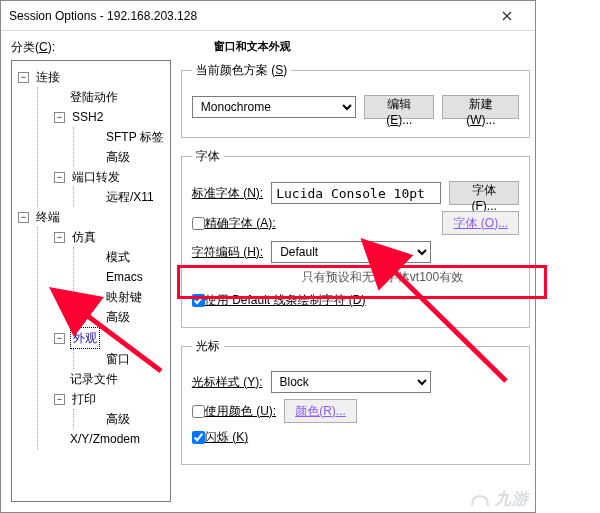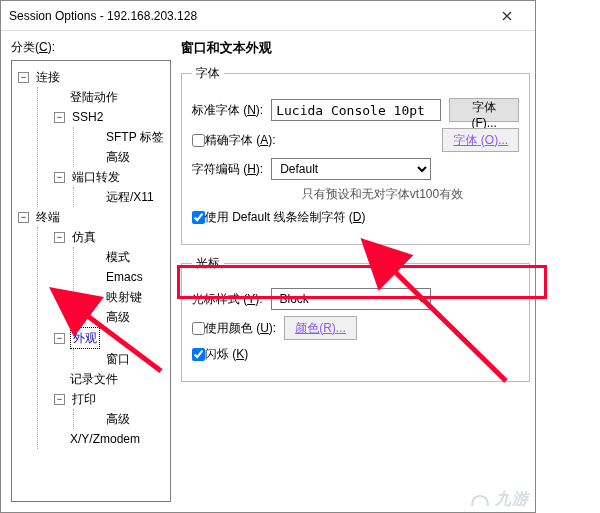--- a/index.html
+++ b/index.html
@@ -13,25 +13,25 @@
 .cat-label { font-size: 12px; margin-bottom: 4px; }
 .cat-label .ul { text-decoration: underline; }
 .tree { flex: 1; border: 1px solid #7a7a7a; background: #fff; padding: 6px 4px; overflow: auto; position: relative; }
 .tree-node { position: relative; padding-left: 16px; line-height: 20px; white-space: nowrap; }
 .tree-node .row { display: flex; align-items: center; gap: 3px; cursor: default; }
 .tree-toggle { width: 11px; height: 11px; border: 1px solid #888; display: inline-flex; align-items: center; justify-content: center; font-size: 9px; line-height: 1; background: #fff; color: #000; margin-left: -14px; margin-right: 2px; cursor: pointer; }
 .tree-label { padding: 0 2px; }
 .tree-label.selected { background: #fff; border: 1px dotted #000; color: #1a0dab; }
 .tree .children { padding-left: 14px; border-left: 1px dotted #aaa; margin-left: 5px; }
 .right-pane { flex: 1; position: relative; }
-.section-title { font-weight: bold; font-size: 13px; margin-bottom: 8px; }
+.section-title { font-weight: bold; font-size: 11px; margin-bottom: 8px; margin-left: 33px; }
 fieldset { border: 1px solid #bbb; margin-bottom: 10px; padding: 10px 10px 12px 10px; position: relative; }
 fieldset legend { padding: 0 4px; font-size: 12px; }
 .row-f { display: flex; align-items: center; gap: 8px; margin: 6px 0; }
-.row-f label { white-space: nowrap; }
+.row-f label { white-space: nowrap; text-decoration: underline; }
 select, input.text-display { height: 22px; border: 1px solid #7a7a7a; background: #fff; padding: 0 4px; font-size: 12px; font-family: inherit; }
 input.text-display { font-family: "Lucida Console", monospace; font-size: 13px; width: 170px; }
 .btn { height: 24px; min-width: 70px; border: 1px solid #adadad; background: #e1e1e1; padding: 0 10px; cursor: pointer; font-size: 12px; }
 .btn:disabled { color: #8b5cf6; background: #f0f0f0; cursor: default; text-decoration: underline; }
 .chk { display: flex; align-items: center; }
 .chk input { width: 13px; height: 13px; }
 .note { color: #555; margin-left: 110px; margin-top: 4px; }
 .highlight-box { position: absolute; border: 3px solid #f03; pointer-events: none; }
 .arrow-svg { position: absolute; left: 0; top: 0; pointer-events: none; }
 .watermark { position: absolute; right: 6px; bottom: 2px; color: #cfd6dd; font-size: 16px; font-weight: bold; letter-spacing: 1px; opacity: .85; font-style: italic; }
@@ -172,20 +172,30 @@
                 </div>
               </div>
           </div>
         </div>
       </div>
     </div>
 
     <div class="right-pane">
       <div class="section-title">窗口和文本外观</div>
 
+      <fieldset>
+        <legend><span>当前颜色方案</span> (<span class="ul-l">S</span>)</legend>
+        <div class="row-f">
+          <select style="width:170px">
+            <option>Monochrome</option>
+          </select>
+          <button class="btn"><span>编辑</span>(<span class="ul-l">E</span>)...</button>
+          <button class="btn"><span>新建</span> (<span class="ul-l">W</span>)...</button>
+        </div>
+      </fieldset>
 
       <fieldset>
         <legend>字体</legend>
         <div class="row-f">
           <label><span>标准字体</span> (<span class="ul-l">N</span>):</label>
           <input class="text-display" readonly="" value="Lucida Console 10pt" style="">
           <button class="btn"><span>字体</span>(<span class="ul-l">F</span>)...</button>
         </div>
         <div class="row-f">
           <label class="chk">

